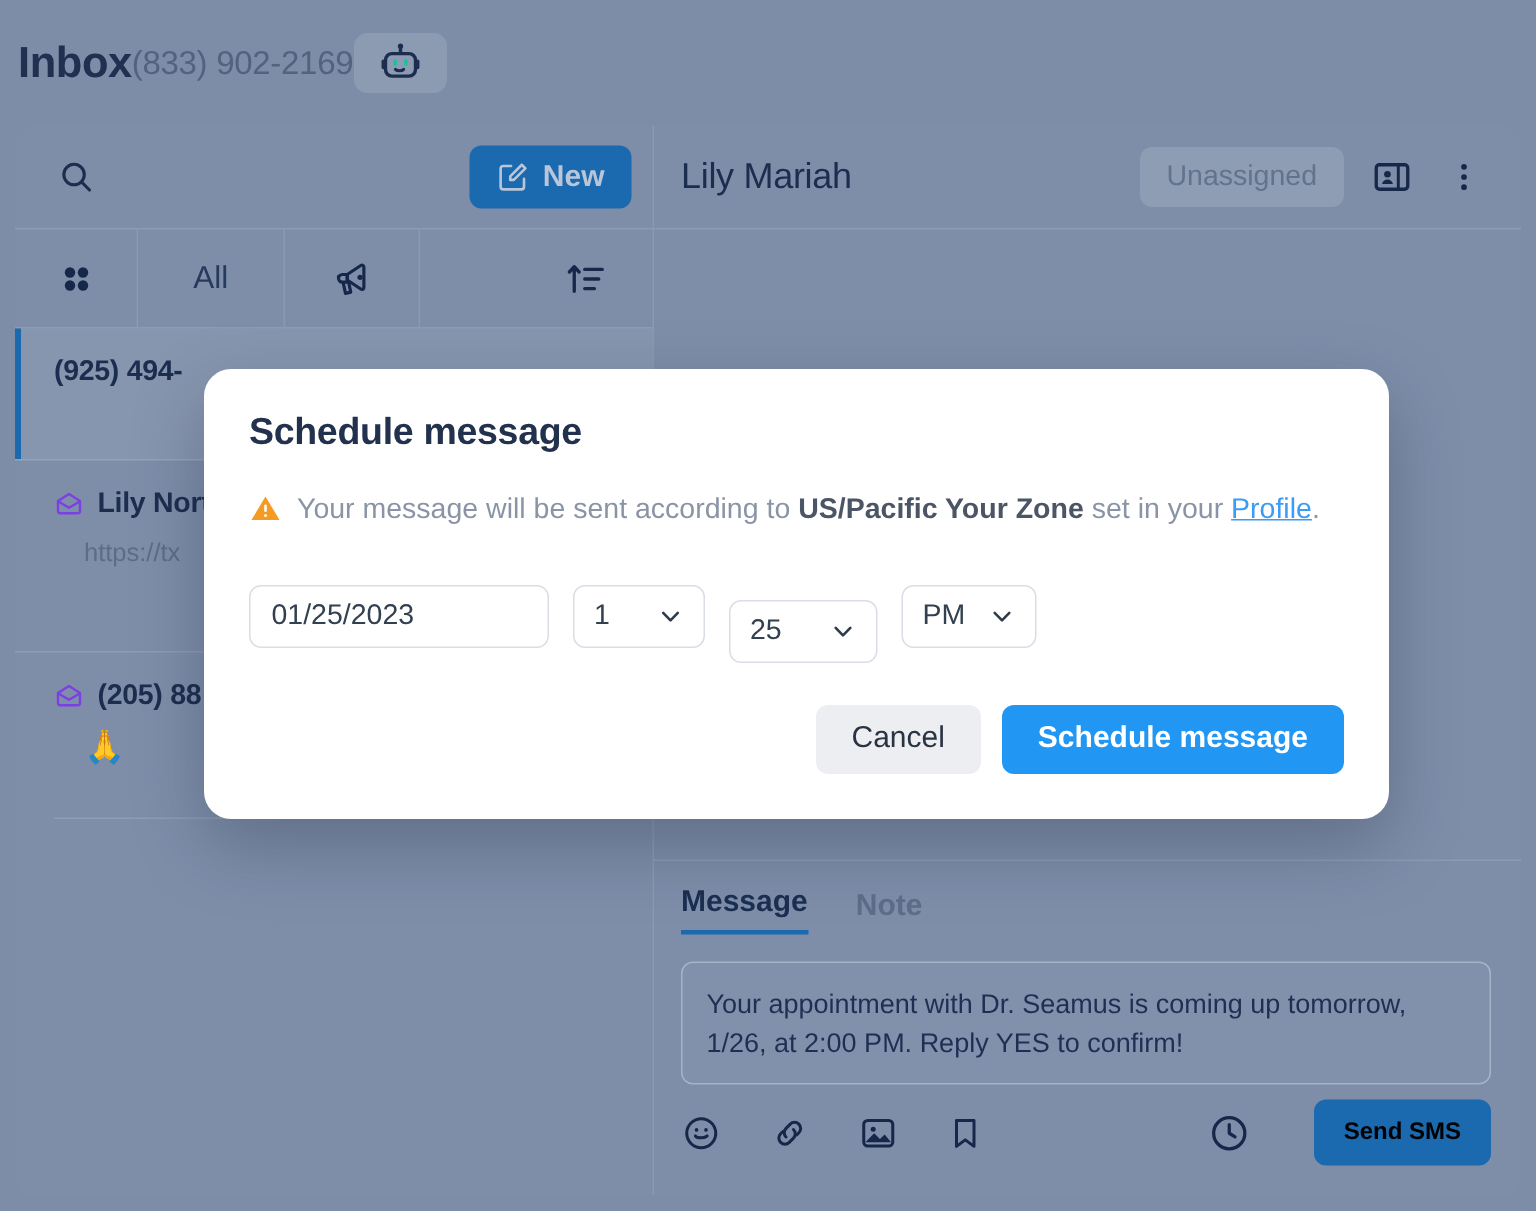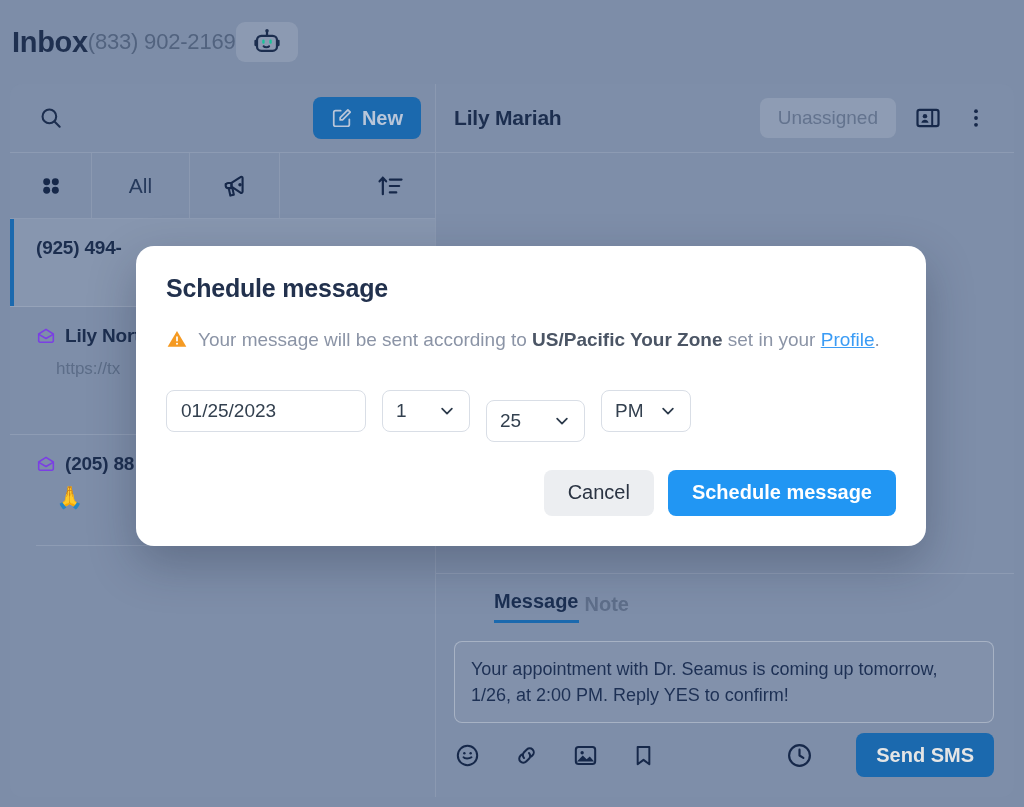--- a/index.html
+++ b/index.html
@@ -88,55 +88,55 @@
     font-size: 17px; color: #5c6d88;
   }
   .conv-emoji { margin-top: 10px; margin-left: 20px; font-size: 22px; }
 
   
   .rt-header {
     height: 69px; display: flex; align-items: center; gap: 14px;
     padding: 0 22px 0 18px;
     border-bottom: 1px solid rgba(255,255,255,.12);
   }
-  .rt-name { font-size: 21px; font-weight: 700; color: #1c2e4f; letter-spacing: -.2px; text-align: center; }
+  .rt-name { font-size: 24px; font-weight: 400; color: #1c2e4f; letter-spacing: -.2px; text-align: center; }
   .rt-header .spacer { flex: 1; }
   .chip-unassigned {
     background: rgba(255,255,255,.13); color: #63738e;
     border: none; border-radius: 8px; height: 40px; padding: 0 18px;
     font-size: 19px; font-family: inherit; cursor: pointer;
   }
   .icon-btn { background: none; border: none; cursor: pointer; display: flex; align-items: center; padding: 4px; }
 
   
   .thread { height: 420px; }
 
   
   .composer { border-top: 1px solid rgba(255,255,255,.12); padding: 16px 20px 0 18px; }
-  .tabs { display: flex; gap: 6px; align-items: flex-end; margin-left: 40px; }
+  .tabs { display: flex; gap: 32px; align-items: flex-end; }
   .tab {
     font-size: 20px; font-weight: 700; color: #5e6e8a; padding-bottom: 7px;
     background: none; border: none; font-family: inherit; cursor: pointer;
   }
   .tab.active { color: #1b2f52; border-bottom: 3px solid #1b69ae; }
   .msg-box {
     margin-top: 18px;
     border: 1px solid rgba(255,255,255,.30); border-radius: 8px;
     padding: 14px 16px; min-height: 72px;
     font-size: 18px; line-height: 1.45; color: #1d3054;
     background: rgba(255,255,255,.03);
   }
   .composer-tools {
     margin-top: 10px; display: flex; align-items: center; gap: 32px;
   }
   .composer-tools .spacer { flex: 1; }
   .btn-send {
-    background: #1b69ae; color: #e5e5e5;
+    background: #1b69ae; color: #000000;
     border: none; border-radius: 8px; height: 44px; padding: 0 20px;
-    font-size: 20px; font-weight: 700; font-family: inherit; cursor: pointer;
+    font-size: 16px; font-weight: 700; font-family: inherit; cursor: pointer;
     margin-left: 10px;
   }
 
   
   .modal {
     position: absolute; left: 136px; top: 246px; width: 790px;
     background: #fff; border-radius: 18px;
     box-shadow: 0 18px 48px rgba(20,30,50,.28);
     padding: 28px 30px 30px 30px;
     z-index: 40;

